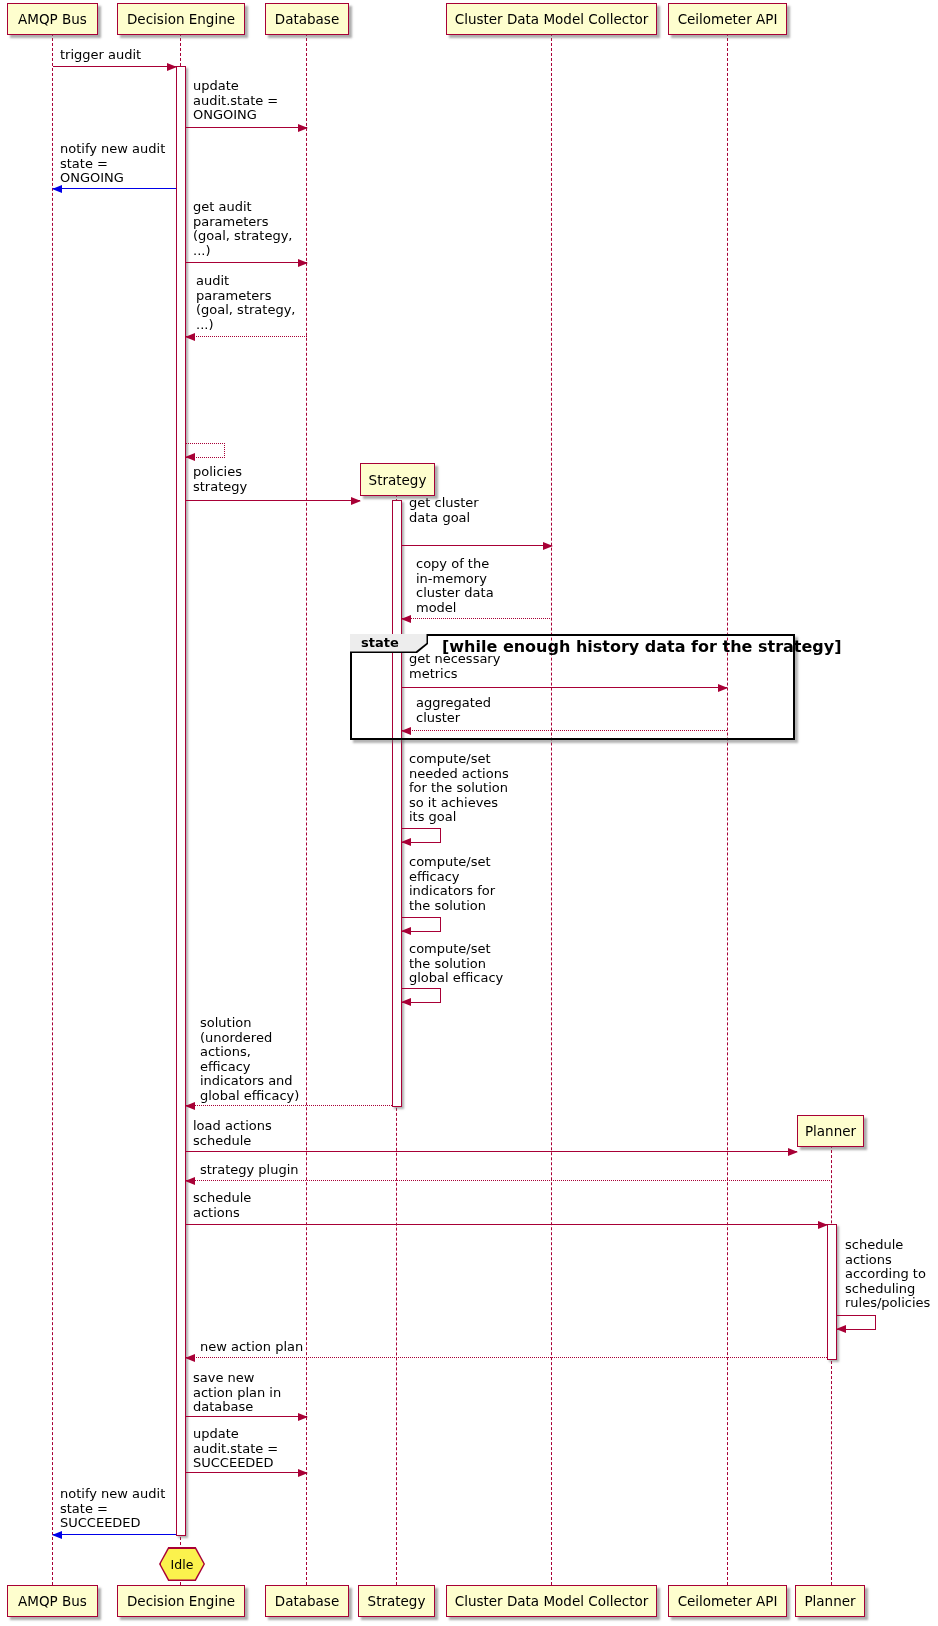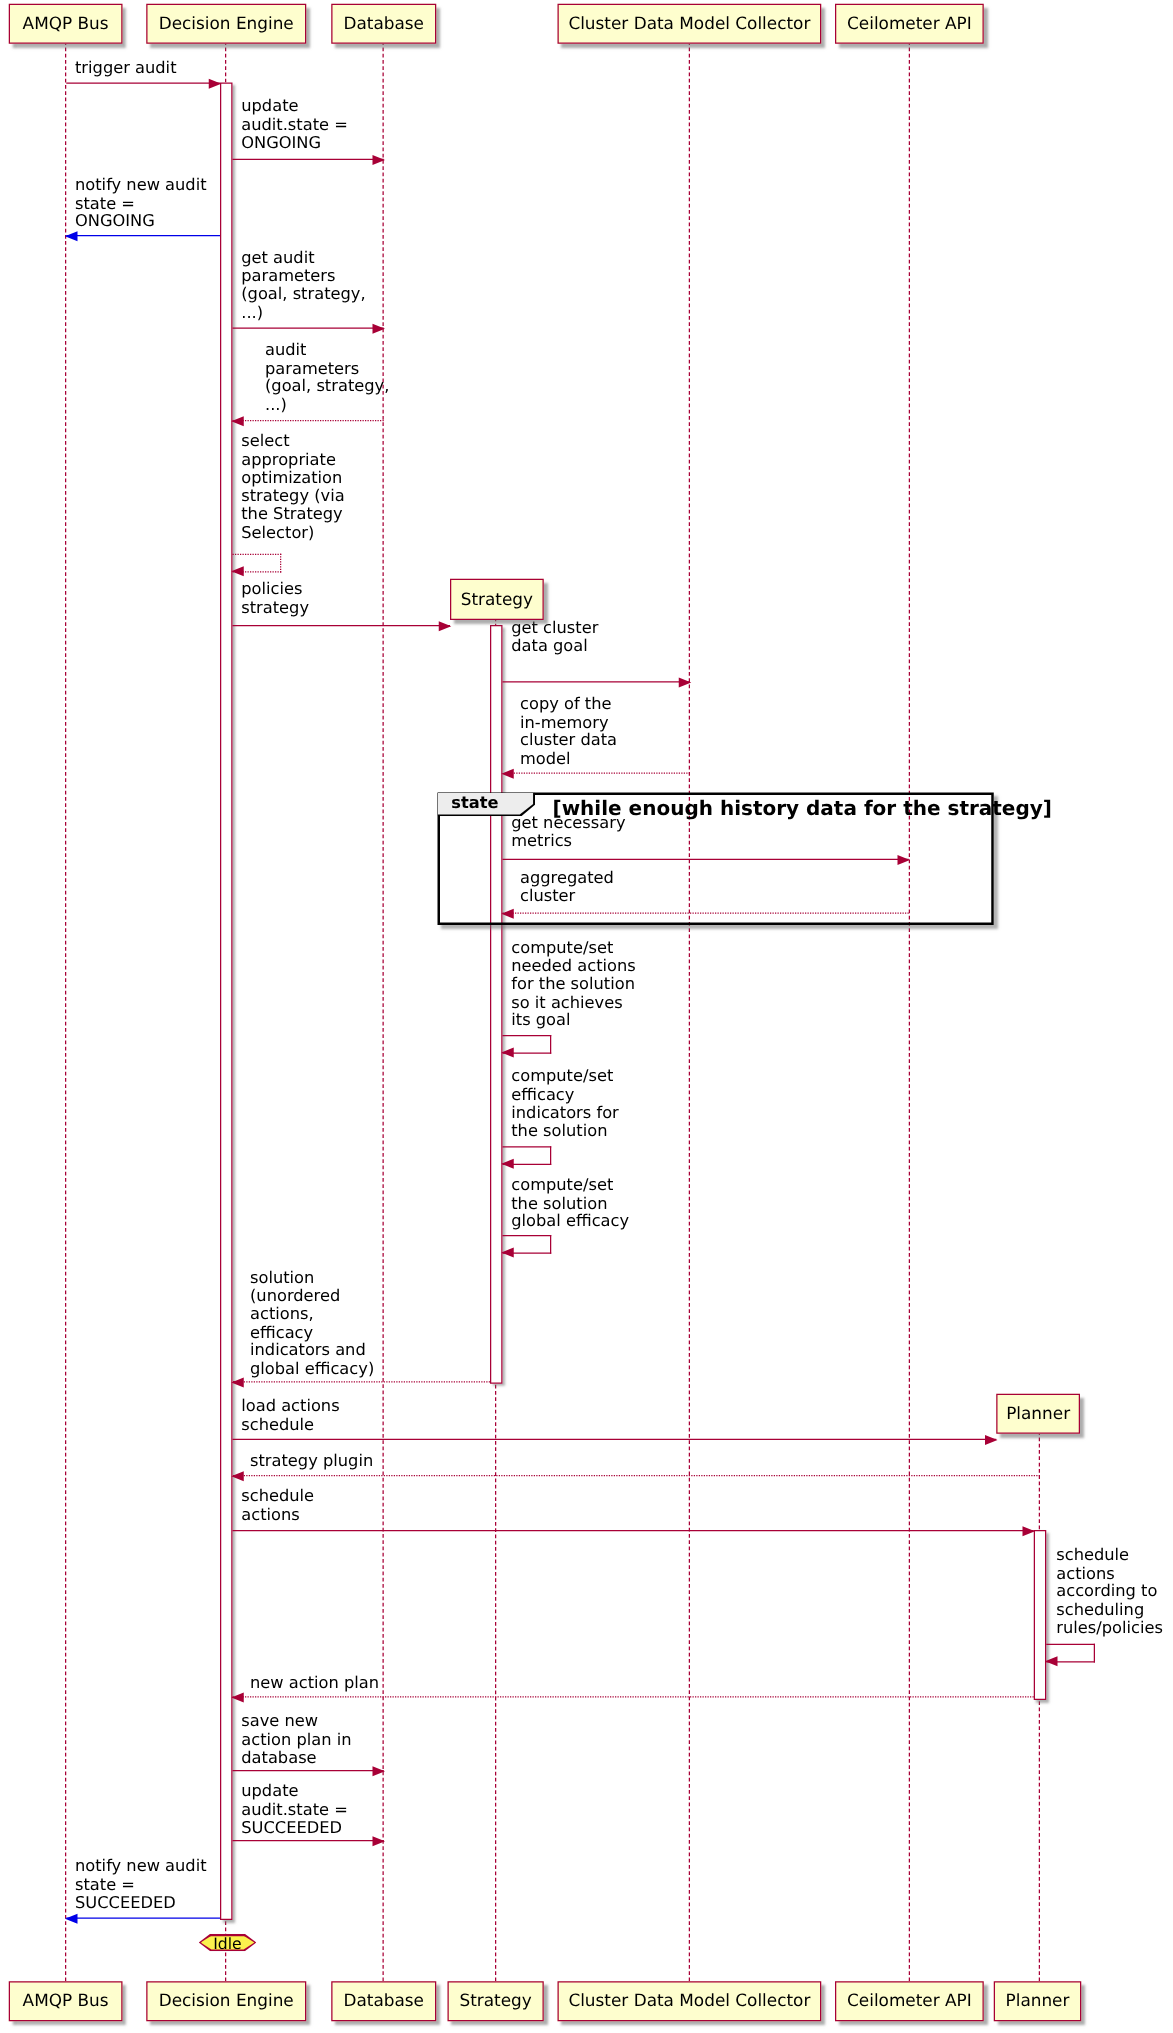--- a/index.html
+++ b/index.html
@@ -141,30 +141,24 @@
   <div class="lbl" style="left:193px;top:79px">update
 audit.state =
 ONGOING</div>
   <div class="lbl" style="left:60px;top:142px">notify new audit
 state =
 ONGOING</div>
   <div class="lbl" style="left:193px;top:200px">get audit
 parameters
 (goal, strategy,
 ...)</div>
-  <div class="lbl" style="left:212px;top:274px">audit
+  <div class="lbl" style="left:196px;top:274px">audit
 parameters
 (goal, strategy,
 ...)</div>
-  <div class="lbl" style="left:193px;top:347px">select
-appropriate
-optimization
-strategy (via
-the Strategy
-Selector)</div>
   <div class="lbl" style="left:193px;top:465px">policies
 strategy</div>
   <div class="lbl" style="left:409px;top:496px">get cluster
 data goal</div>
   <div class="lbl" style="left:416px;top:557px">copy of the
 in-memory
 cluster data
 model</div>
   <div class="lbl" style="left:409px;top:652px">get necessary
 metrics</div>
@@ -211,21 +205,21 @@
 
   <div class="pbox" style="left:7px;top:3px;width:89px">AMQP Bus</div>
   <div class="pbox" style="left:117px;top:3px;width:126px">Decision Engine</div>
   <div class="pbox" style="left:265px;top:3px;width:82px">Database</div>
   <div class="pbox" style="left:446px;top:3px;width:209px">Cluster Data Model Collector</div>
   <div class="pbox" style="left:668px;top:3px;width:117px">Ceilometer API</div>
 
   <div class="pbox" style="left:360px;top:463px;width:73px;height:31px">Strategy</div>
   <div class="pbox" style="left:797px;top:1115px;width:65px">Planner</div>
 
-  <div class="hex-outer" style="left:159px;top:1547px;width:46px;height:14px">
+  <div class="hex-outer" style="left:159px;top:1547px;width:46px;height:34px">
     <div class="hex-inner">Idle</div>
   </div>
 
   <div class="pbox" style="left:7px;top:1585px;width:89px">AMQP Bus</div>
   <div class="pbox" style="left:117px;top:1585px;width:126px">Decision Engine</div>
   <div class="pbox" style="left:265px;top:1585px;width:82px">Database</div>
   <div class="pbox" style="left:358px;top:1585px;width:75px">Strategy</div>
   <div class="pbox" style="left:446px;top:1585px;width:209px">Cluster Data Model Collector</div>
   <div class="pbox" style="left:668px;top:1585px;width:117px">Ceilometer API</div>
   <div class="pbox" style="left:795px;top:1585px;width:68px">Planner</div>

